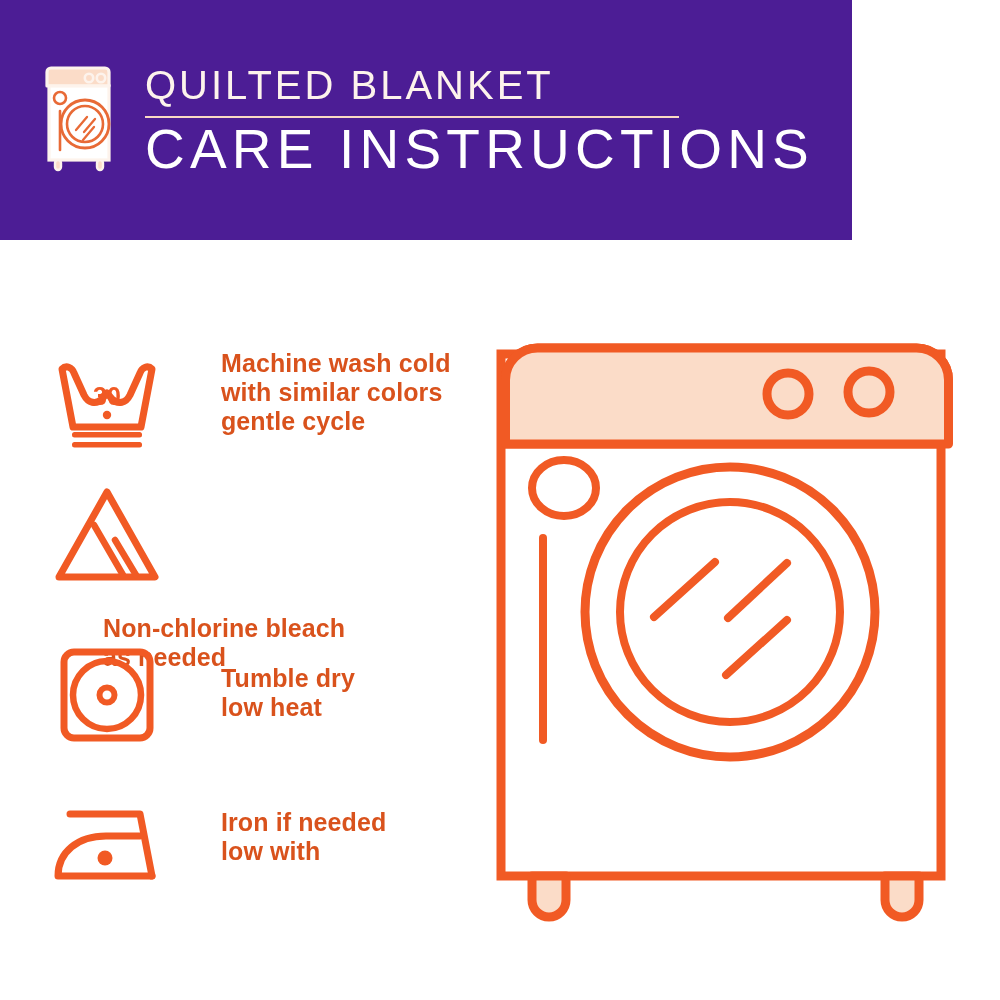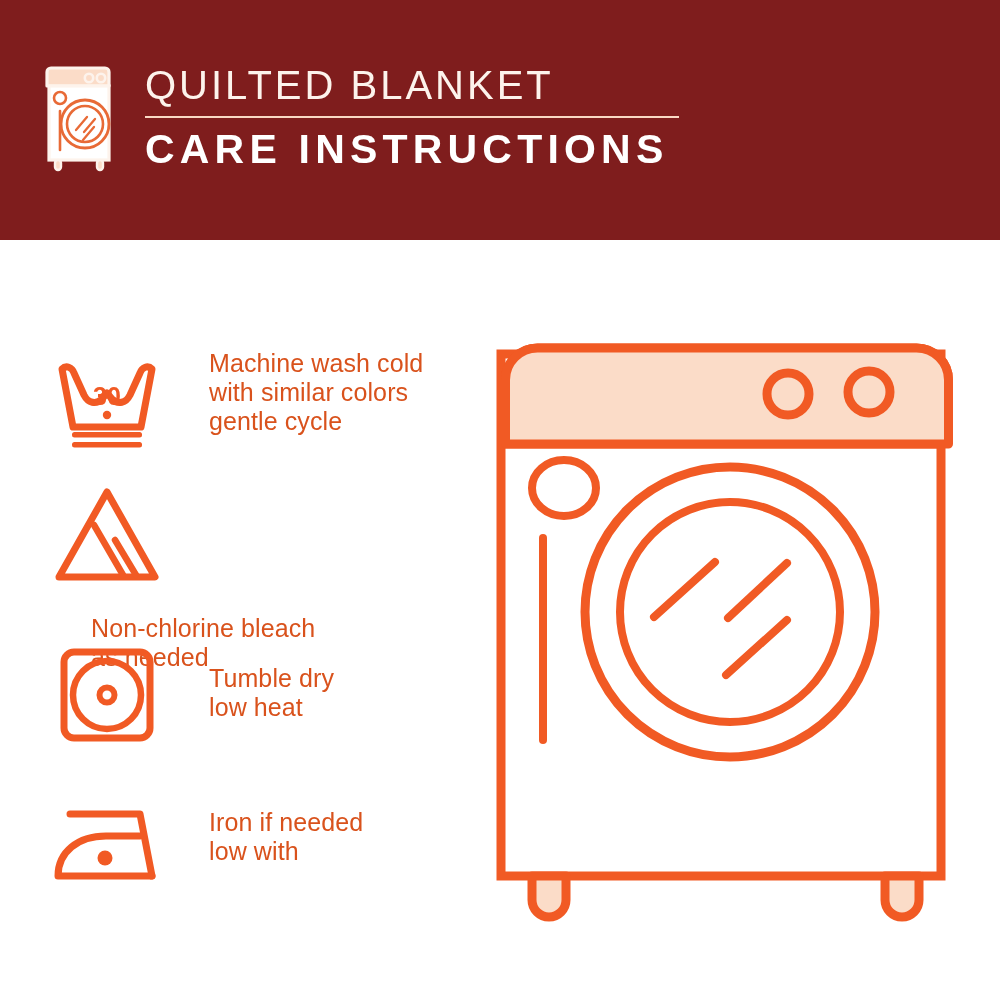--- a/index.html
+++ b/index.html
@@ -13,23 +13,23 @@
     font-family: "Liberation Sans", sans-serif;
     overflow: hidden;
     position: relative;
   }
 
   
   .header {
     position: absolute;
     left: 0;
     top: 0;
-    width: 1000px;
+    width: 852px;
     height: 240px;
-    background: #7f1d1d;
+    background: #4c1d95;
     box-sizing: border-box;
   }
   .header-inner {
     position: absolute;
     left: 45px;
     top: 62px;
     display: flex;
     align-items: flex-start;
   }
   .logo-mark {
@@ -52,24 +52,24 @@
     padding-left: 2px;
   }
   .title-rule {
     height: 1.5px;
     background: #FAD9C4;
     width: 534px;
     margin: 8px 0 7px 2px;
   }
   .title-line2 {
     color: #FFFFFF;
-    font-size: 41px;
+    font-size: 55px;
     letter-spacing: 5.2px;
     line-height: 48px;
-    font-weight: 700;
+    font-weight: 400;
     white-space: nowrap;
     padding-left: 2px;
   }
 
   
   .care-list {
     position: absolute;
     left: 0;
     top: 240px;
     width: 470px;
@@ -87,25 +87,25 @@
   .care-row.r3 { top: 550px; }
 
   .care-symbol {
     width: 118px;
     flex: 0 0 auto;
     display: flex;
     align-items: center;
     justify-content: center;
   }
   .care-text {
-    margin-left: 43px;
+    margin-left: 55px;
     color: #D9521C;
     font-size: 25px;
     line-height: 29px;
-    font-weight: 400;
+    font-weight: 700;
     letter-spacing: 0.1px;
     white-space: pre-line;
     padding-top: 4px;
   }
   .care-row.r0 .care-text { padding-top: 6px; }
   .care-row.r1 .care-text { padding-top: 22px; }
   .care-row.r2 .care-text { padding-top: 24px; }
   .care-row.r3 .care-text { padding-top: 18px; }
 
   

